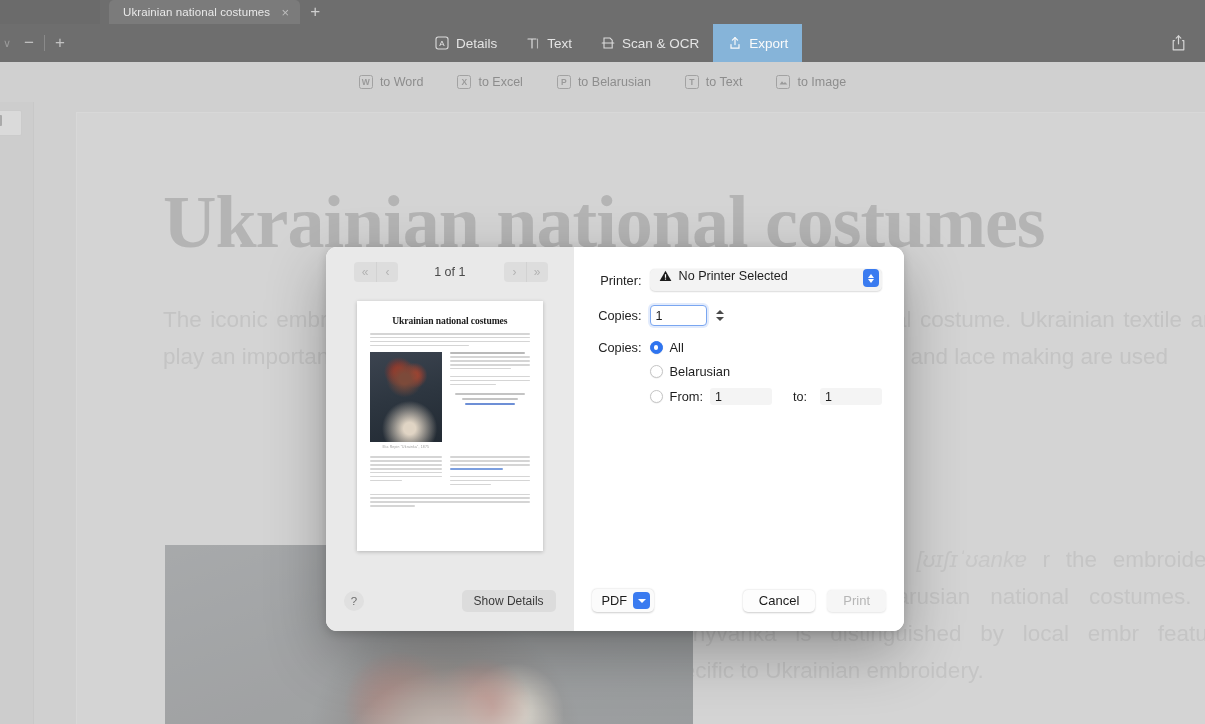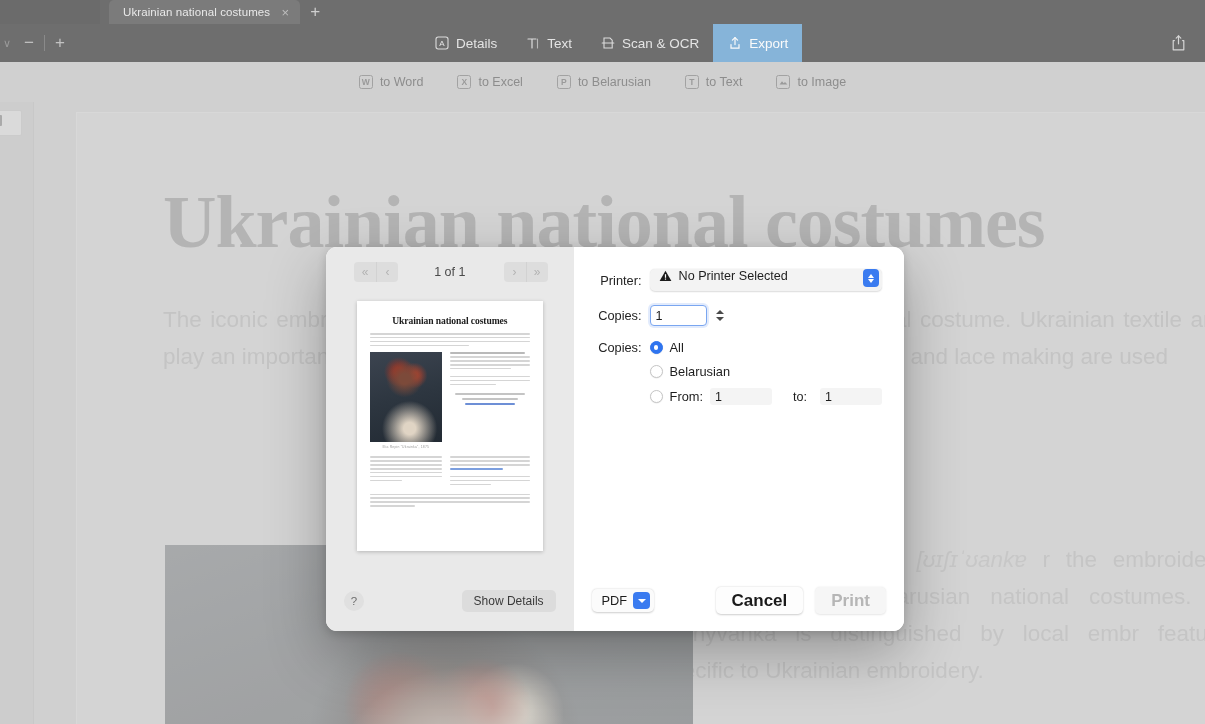--- a/index.html
+++ b/index.html
@@ -295,24 +295,23 @@
   }
   .pdf-label { font-size: 12.8px; color: #1d1d1d; }
   .pdf-chev {
     width: 17px; height: 17px; background: #3a7bf0; border-radius: 4px;
     display: flex; align-items: center; justify-content: center;
   }
   .pdf-chev .dn { border-left: 4px solid transparent; border-right: 4px solid transparent; border-top: 4.5px solid #fff; }
 
   .foot-right { margin-left: auto; display: flex; align-items: center; gap: 12px; }
   .btn {
-    padding: 3.5px 16px; border-radius: 5px; font-size: 17px;
+    padding: 3.5px 16px; border-radius: 5px; font-size: 13px;
     background: #fdfdfd; color: #1a1a1a;
     box-shadow: 0 .5px 2px rgba(0,0,0,.20);
-    font-weight: bold;
   }
   .btn.disabled { background: #f6f6f6; color: #b6b6b6; box-shadow: 0 .5px 2px rgba(0,0,0,.10); }
 </style>
 </head>
 <body>
 
 <div id="app">
 
   <div class="tabbar">
     <div class="tab-spacer-left"></div>

